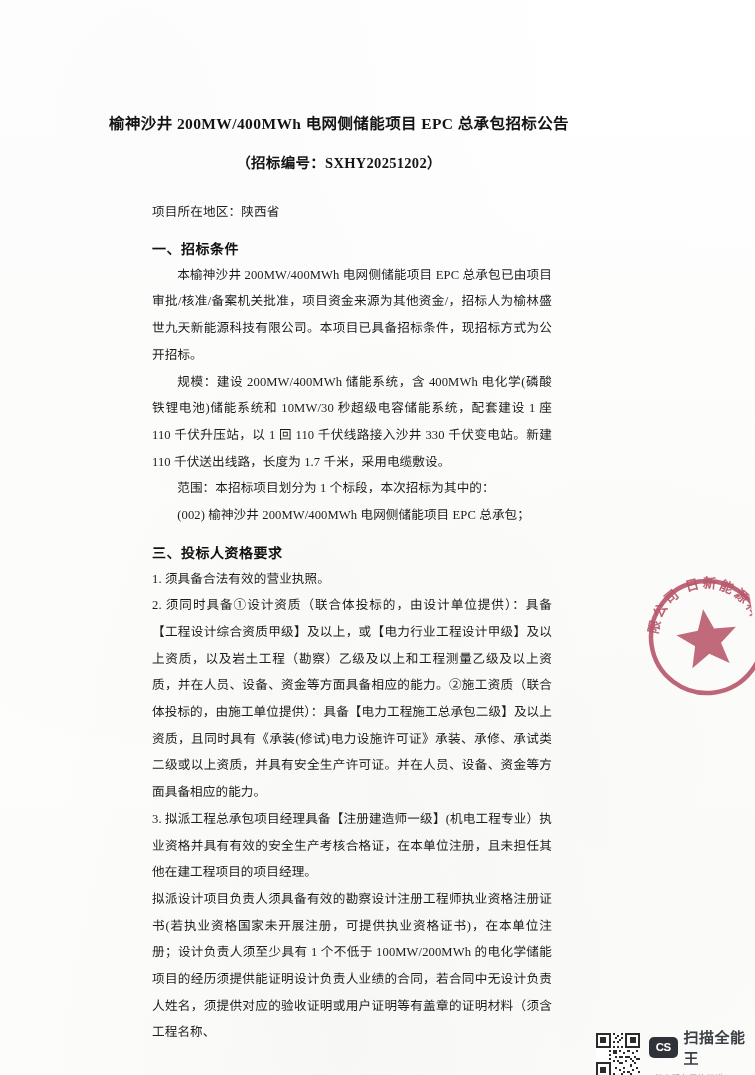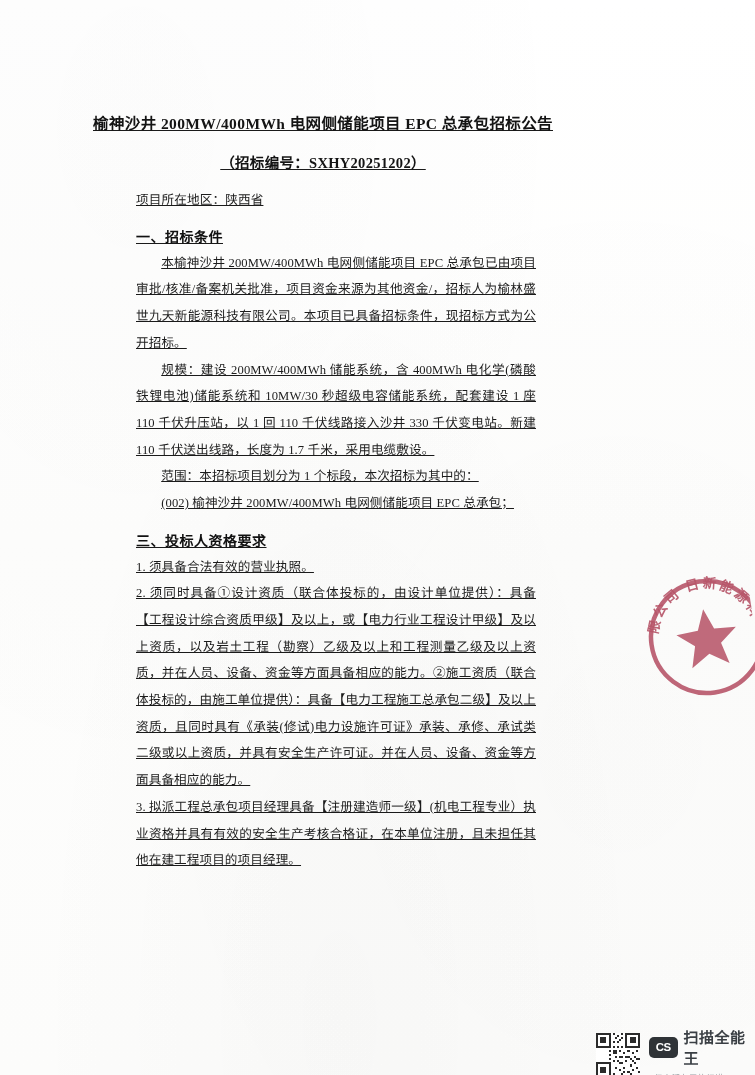--- a/index.html
+++ b/index.html
@@ -27,24 +27,23 @@
       linear-gradient(180deg, #ffffff 0%, #fdfdfc 50%, #fcfcfb 100%);
     pointer-events: none;
   }
   .page {
     position: absolute;
     inset: 0;
   }
 
   .doc-body {
     position: absolute;
-    left: 0;
+    left: 16px;
     top: 0;
     width: 646px;
-    text-decoration: underline;
   }
 
   .title-block {
     margin-top: 112px;
     text-align: center;
   }
   .doc-title {
     font-size: 15.5px;
     font-weight: bold;
     letter-spacing: 0.4px;
@@ -53,21 +52,21 @@
   }
   .doc-subtitle {
     margin-top: 16px;
     font-size: 14.5px;
     font-weight: bold;
     letter-spacing: 0.3px;
     color: #141414;
   }
 
   .content {
-    margin-top: 16px;
+    margin-top: 28px;
     padding-left: 136px;
     padding-right: 110px;
   }
 
   .meta-line {
     font-size: 12.6px;
     line-height: 1.95;
     color: #1c1c1c;
     letter-spacing: 0.15px;
   }
@@ -185,20 +184,21 @@
       <p class="para indent">本榆神沙井 200MW/400MWh 电网侧储能项目 EPC 总承包已由项目审批/核准/备案机关批准，项目资金来源为其他资金/，招标人为榆林盛世九天新能源科技有限公司。本项目已具备招标条件，现招标方式为公开招标。</p>
 
       <p class="para indent">规模：建设 200MW/400MWh 储能系统，含 400MWh 电化学(磷酸铁锂电池)储能系统和 10MW/30 秒超级电容储能系统，配套建设 1 座 110 千伏升压站，以 1 回 110 千伏线路接入沙井 330 千伏变电站。新建 110 千伏送出线路，长度为 1.7 千米，采用电缆敷设。</p>
       <p class="para indent">范围：本招标项目划分为 1 个标段，本次招标为其中的：</p>
       <p class="para indent">(002) 榆神沙井 200MW/400MWh 电网侧储能项目 EPC 总承包；</p>
 
       <div class="section-heading">三、投标人资格要求</div>
       <p class="para noindent">1. 须具备合法有效的营业执照。</p>
       <p class="para noindent">2. 须同时具备①设计资质（联合体投标的，由设计单位提供）：具备【工程设计综合资质甲级】及以上，或【电力行业工程设计甲级】及以上资质，以及岩土工程（勘察）乙级及以上和工程测量乙级及以上资质，并在人员、设备、资金等方面具备相应的能力。②施工资质（联合体投标的，由施工单位提供）：具备【电力工程施工总承包二级】及以上资质，且同时具有《承装(修试)电力设施许可证》承装、承修、承试类二级或以上资质，并具有安全生产许可证。并在人员、设备、资金等方面具备相应的能力。</p>
       <p class="para noindent">3. 拟派工程总承包项目经理具备【注册建造师一级】(机电工程专业）执业资格并具有有效的安全生产考核合格证，在本单位注册，且未担任其他在建工程项目的项目经理。</p>
+      <p class="para noindent">拟派设计项目负责人须具备有效的勘察设计注册工程师执业资格注册证书(若执业资格国家未开展注册，可提供执业资格证书)，在本单位注册；设计负责人须至少具有 1 个不低于 100MW/200MWh 的电化学储能项目的经历须提供能证明设计负责人业绩的合同，若合同中无设计负责人姓名，须提供对应的验收证明或用户证明等有盖章的证明材料（须含工程名称、</p>
 
     </div>
   </div>
 
   <div class="seal">
     <svg width="150" height="150" viewBox="0 0 150 150" aria-hidden="true">
       <defs>
         <clipPath id="pageclip">
           <rect x="0" y="0" width="123" height="150"></rect>
         </clipPath>

